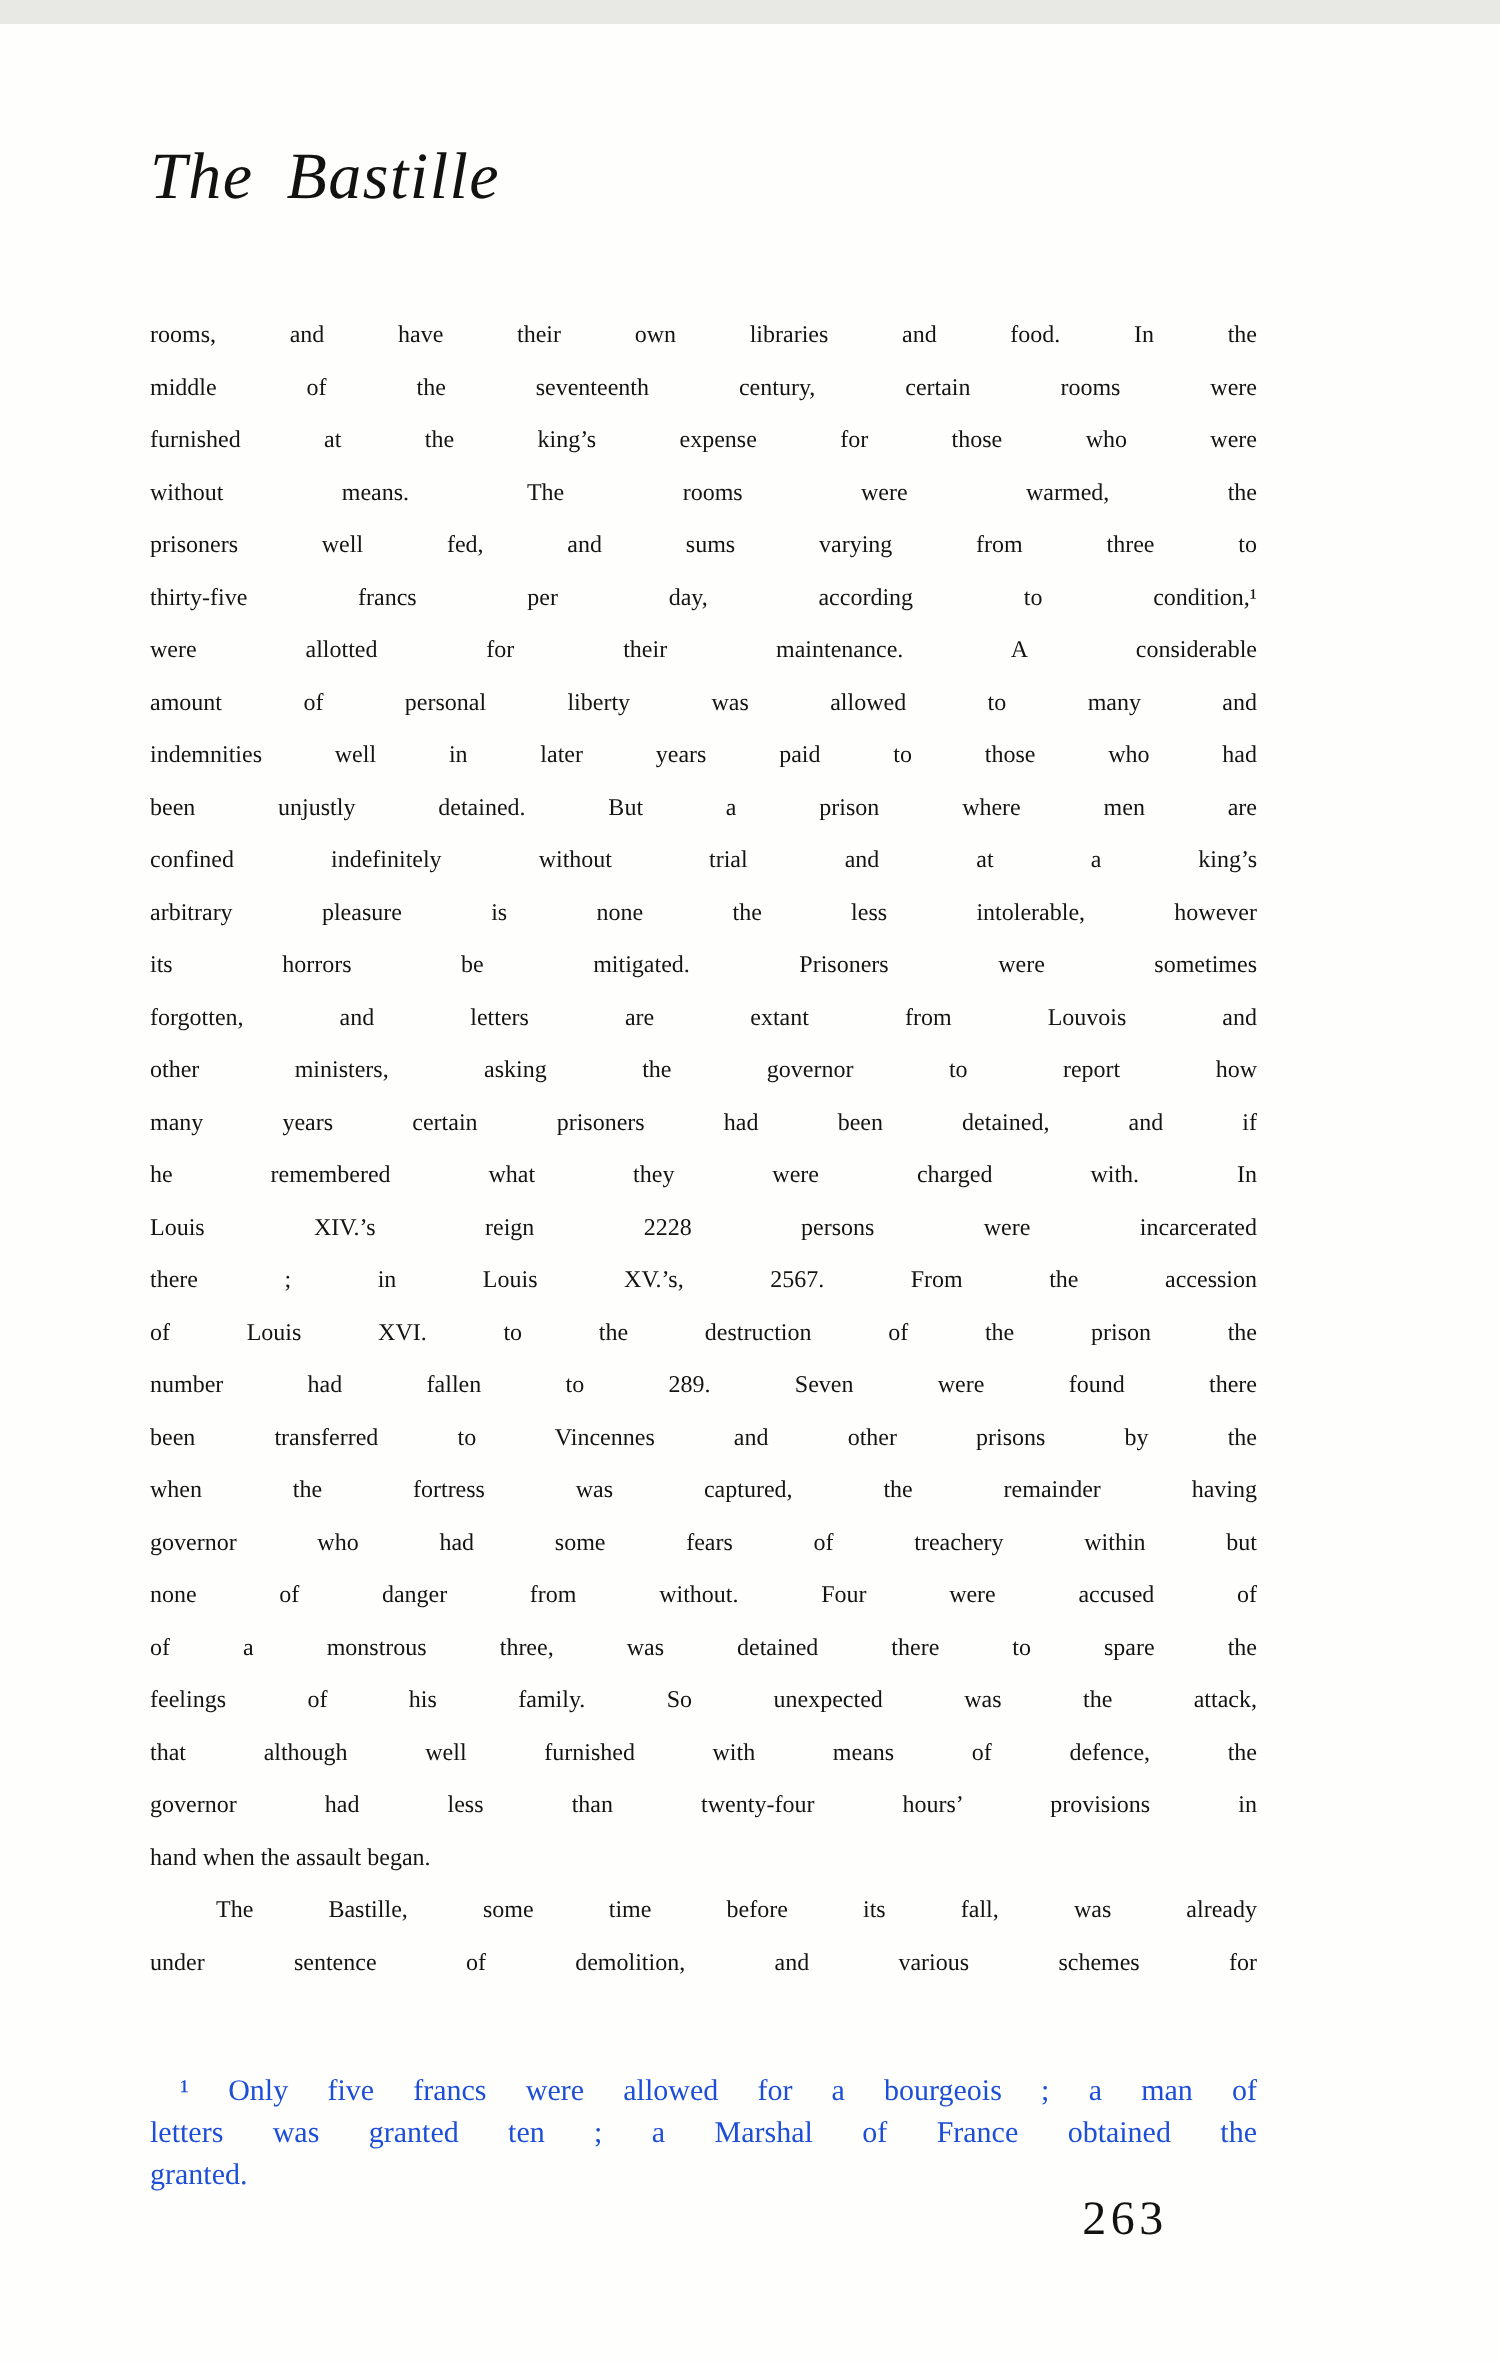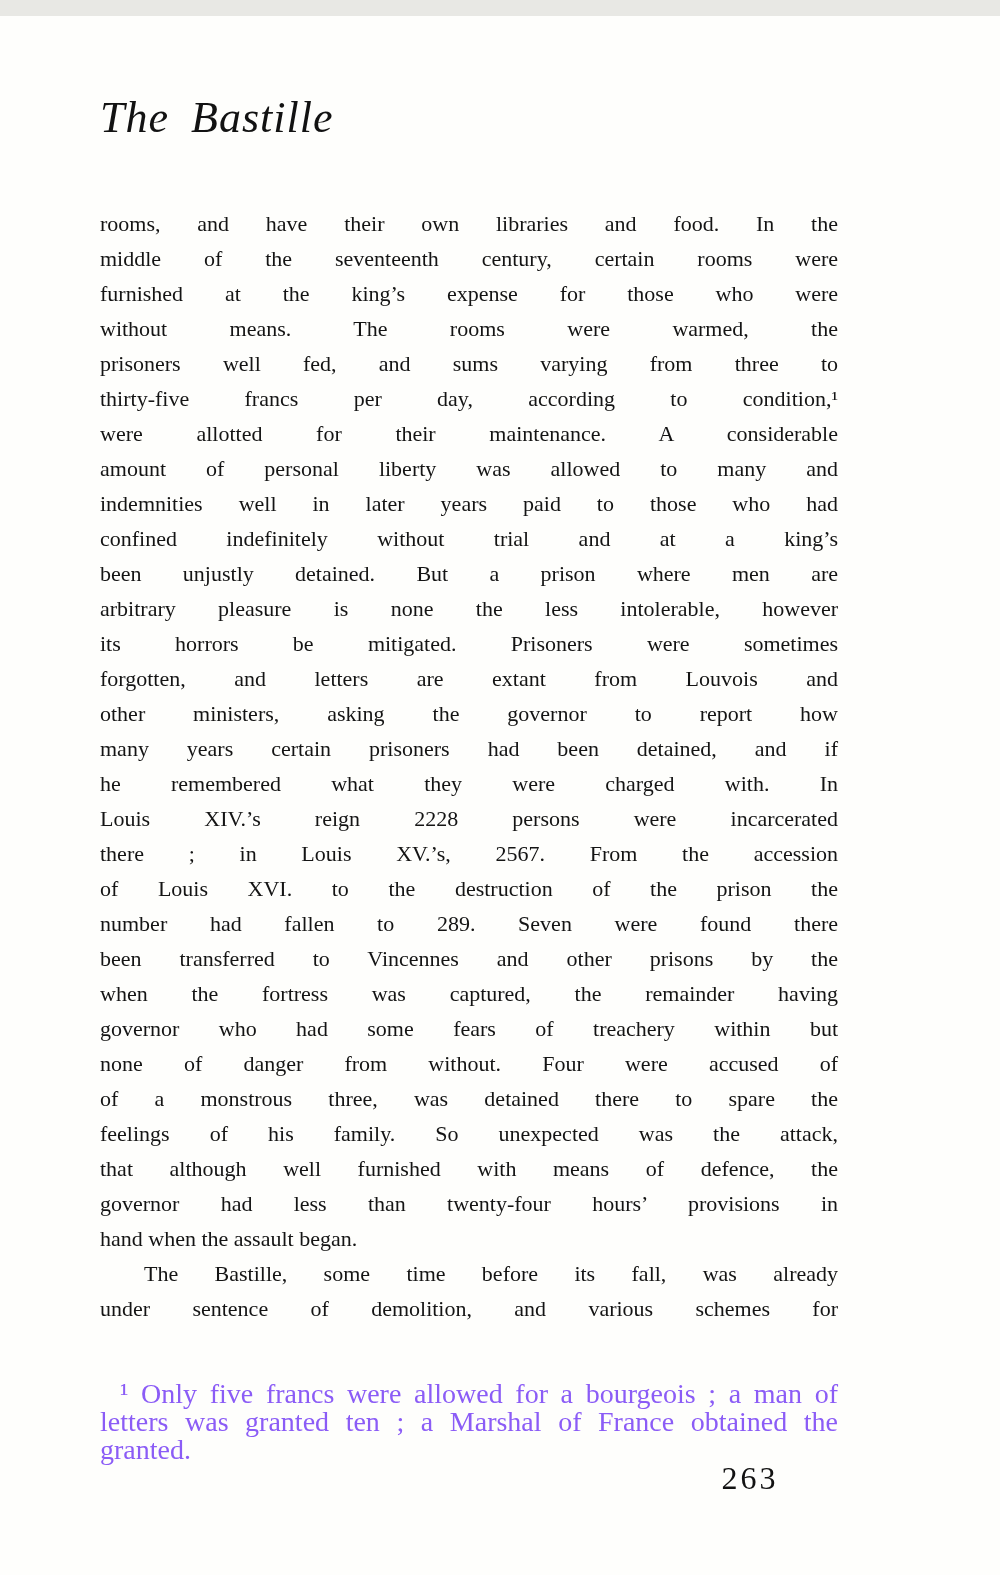--- a/index.html
+++ b/index.html
@@ -28,40 +28,40 @@
     font-size: 44px;
     letter-spacing: 1px;
     word-spacing: 10px;
     color: #121212;
   }
   .body-text {
     position: absolute;
     left: 100px;
     top: 190px;
     width: 738px;
-    font-size: 22px;
+    font-size: 16px;
     line-height: 35px;
     color: #141414;
   }
   .line {
     text-align: justify;
     text-align-last: justify;
     white-space: normal;
   }
   .line.last-left {
     text-align-last: left;
   }
   .footnote {
     position: absolute;
     left: 100px;
     top: 1364px;
     width: 738px;
-    font-size: 28px;
+    font-size: 20px;
     line-height: 28px;
-    color: #8b5cf6;
+    color: #1d4ed8;
   }
   .page-number {
     position: absolute;
     left: 698px;
     top: 1444px;
     width: 104px;
     text-align: center;
     font-size: 32px;
     letter-spacing: 3px;
     color: #121212;
@@ -78,22 +78,22 @@
     <div class="paragraph">
         <div class="line">rooms, and have their own libraries and food. In the</div>
         <div class="line">middle of the seventeenth century, certain rooms were</div>
         <div class="line">furnished at the king’s expense for those who were</div>
         <div class="line">without means. The rooms were warmed, the</div>
         <div class="line">prisoners well fed, and sums varying from three to</div>
         <div class="line">thirty-five francs per day, according to condition,¹</div>
         <div class="line">were allotted for their maintenance. A considerable</div>
         <div class="line">amount of personal liberty was allowed to many and</div>
         <div class="line">indemnities well in later years paid to those who had</div>
+        <div class="line">been unjustly detained. But a prison where men are</div>
         <div class="line">confined indefinitely without trial and at a king’s</div>
-        <div class="line">been unjustly detained. But a prison where men are</div>
         <div class="line">arbitrary pleasure is none the less intolerable, however</div>
         <div class="line">its horrors be mitigated. Prisoners were sometimes</div>
         <div class="line">forgotten, and letters are extant from Louvois and</div>
         <div class="line">other ministers, asking the governor to report how</div>
         <div class="line">many years certain prisoners had been detained, and if</div>
         <div class="line">he remembered what they were charged with. In</div>
         <div class="line">Louis XIV.’s reign 2228 persons were incarcerated</div>
         <div class="line">there ; in Louis XV.’s, 2567. From the accession</div>
         <div class="line">of Louis XVI. to the destruction of the prison the</div>
         <div class="line">number had fallen to 289. Seven were found there</div>

